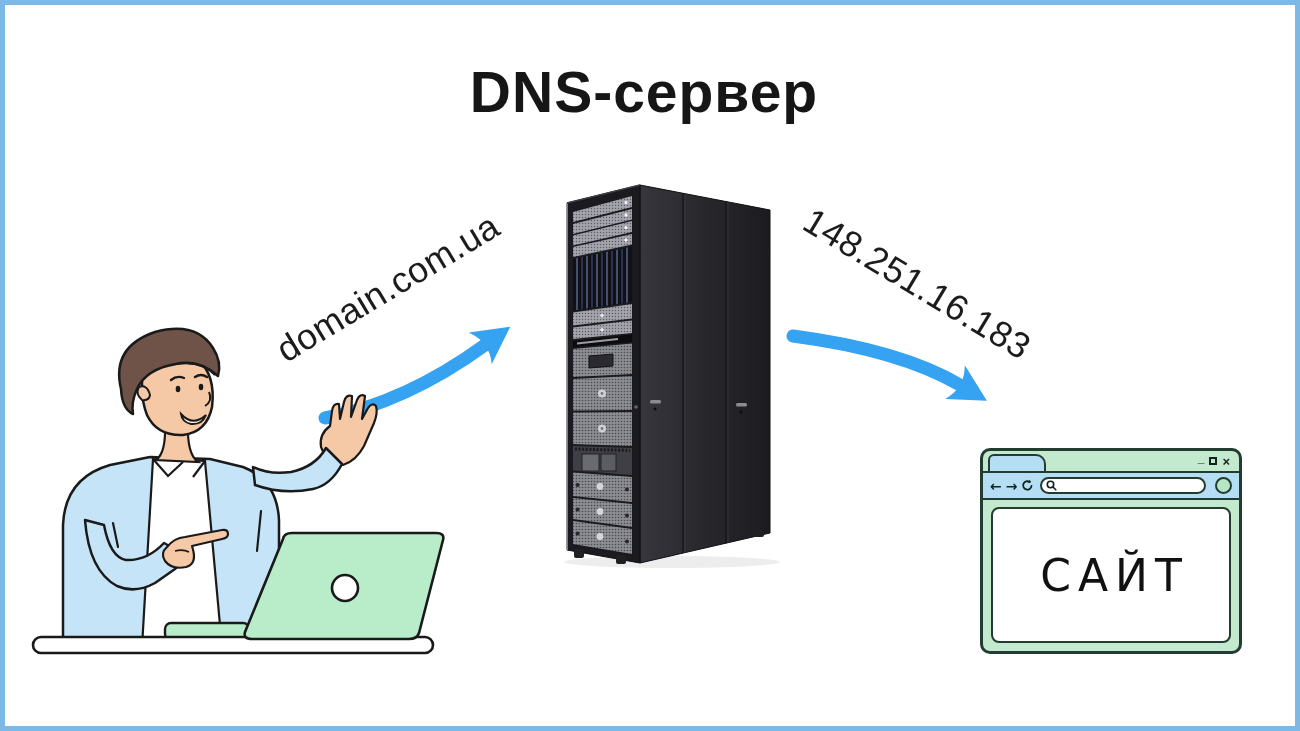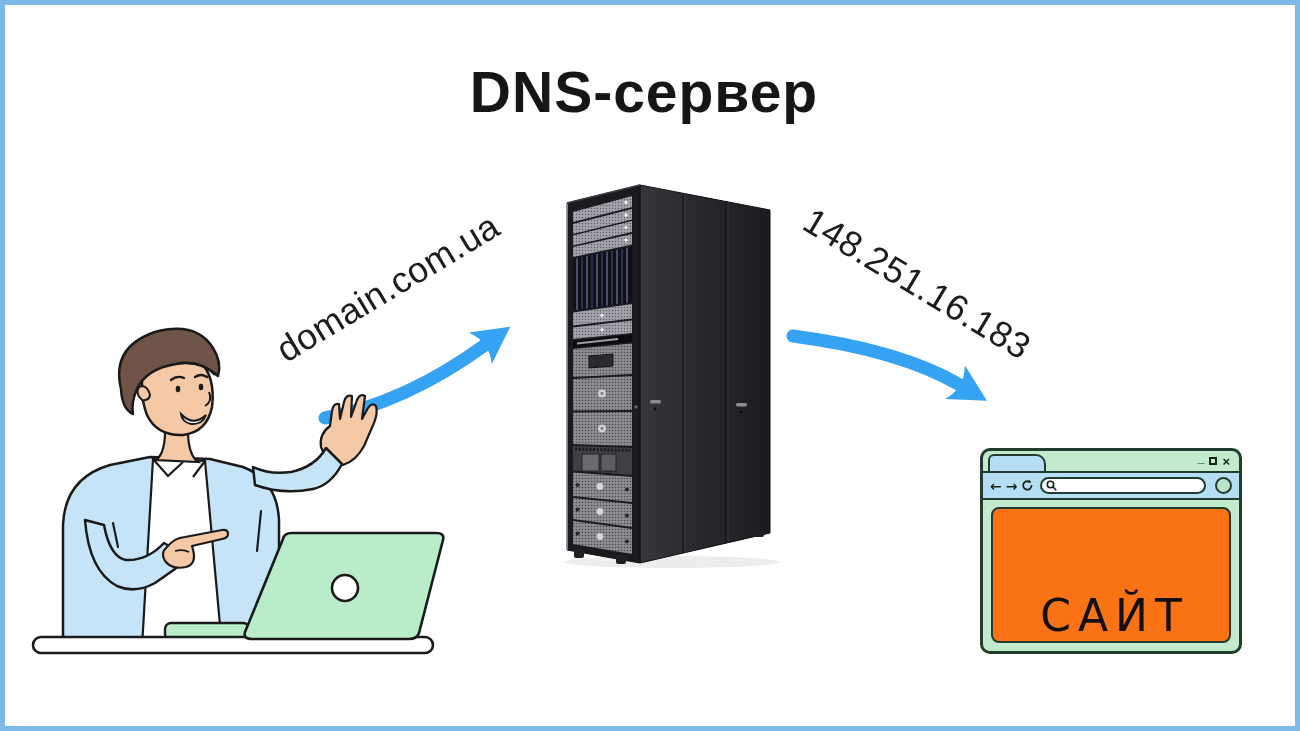--- a/index.html
+++ b/index.html
@@ -52,22 +52,22 @@
     flex:1;height:17px;background:#ffffff;border:2.5px solid #223c30;
     border-radius:10px;display:flex;align-items:center;padding-left:4px;
     box-sizing:border-box;margin-left:2px;
   }
   .bw-circle{
     width:17px;height:17px;border-radius:50%;background:#b7e6c6;
     border:2.5px solid #223c30;box-sizing:border-box;margin-left:5px;flex:0 0 auto;
   }
   .bw-content{
     position:absolute;left:8px;right:8px;top:56px;bottom:8px;
-    background:#f97316;border:2.5px solid #223c30;border-radius:8px;
-    display:flex;align-items:flex-end;justify-content:center;
+    background:#ffffff;border:2.5px solid #223c30;border-radius:8px;
+    display:flex;align-items:center;justify-content:center;
   }
   .site-text{
     font-family:"DejaVu Sans",sans-serif;font-size:44px;letter-spacing:7px;
     color:#111;padding-left:7px;
   }
 </style>
 </head>
 <body>
 
 <div class="frame">

